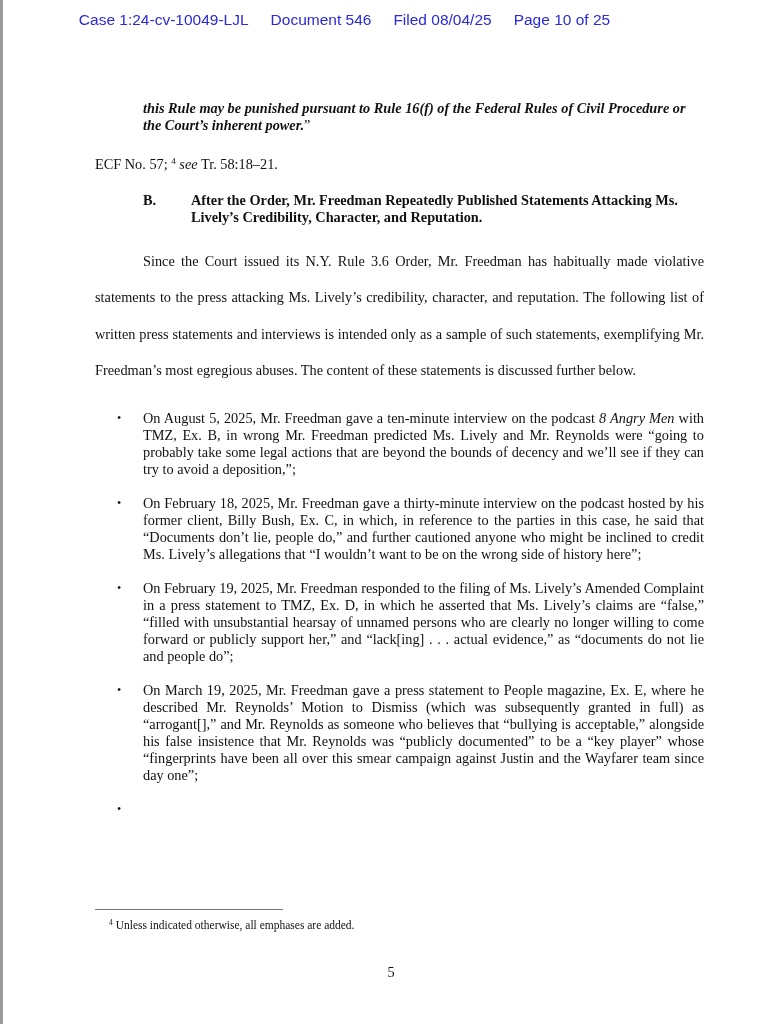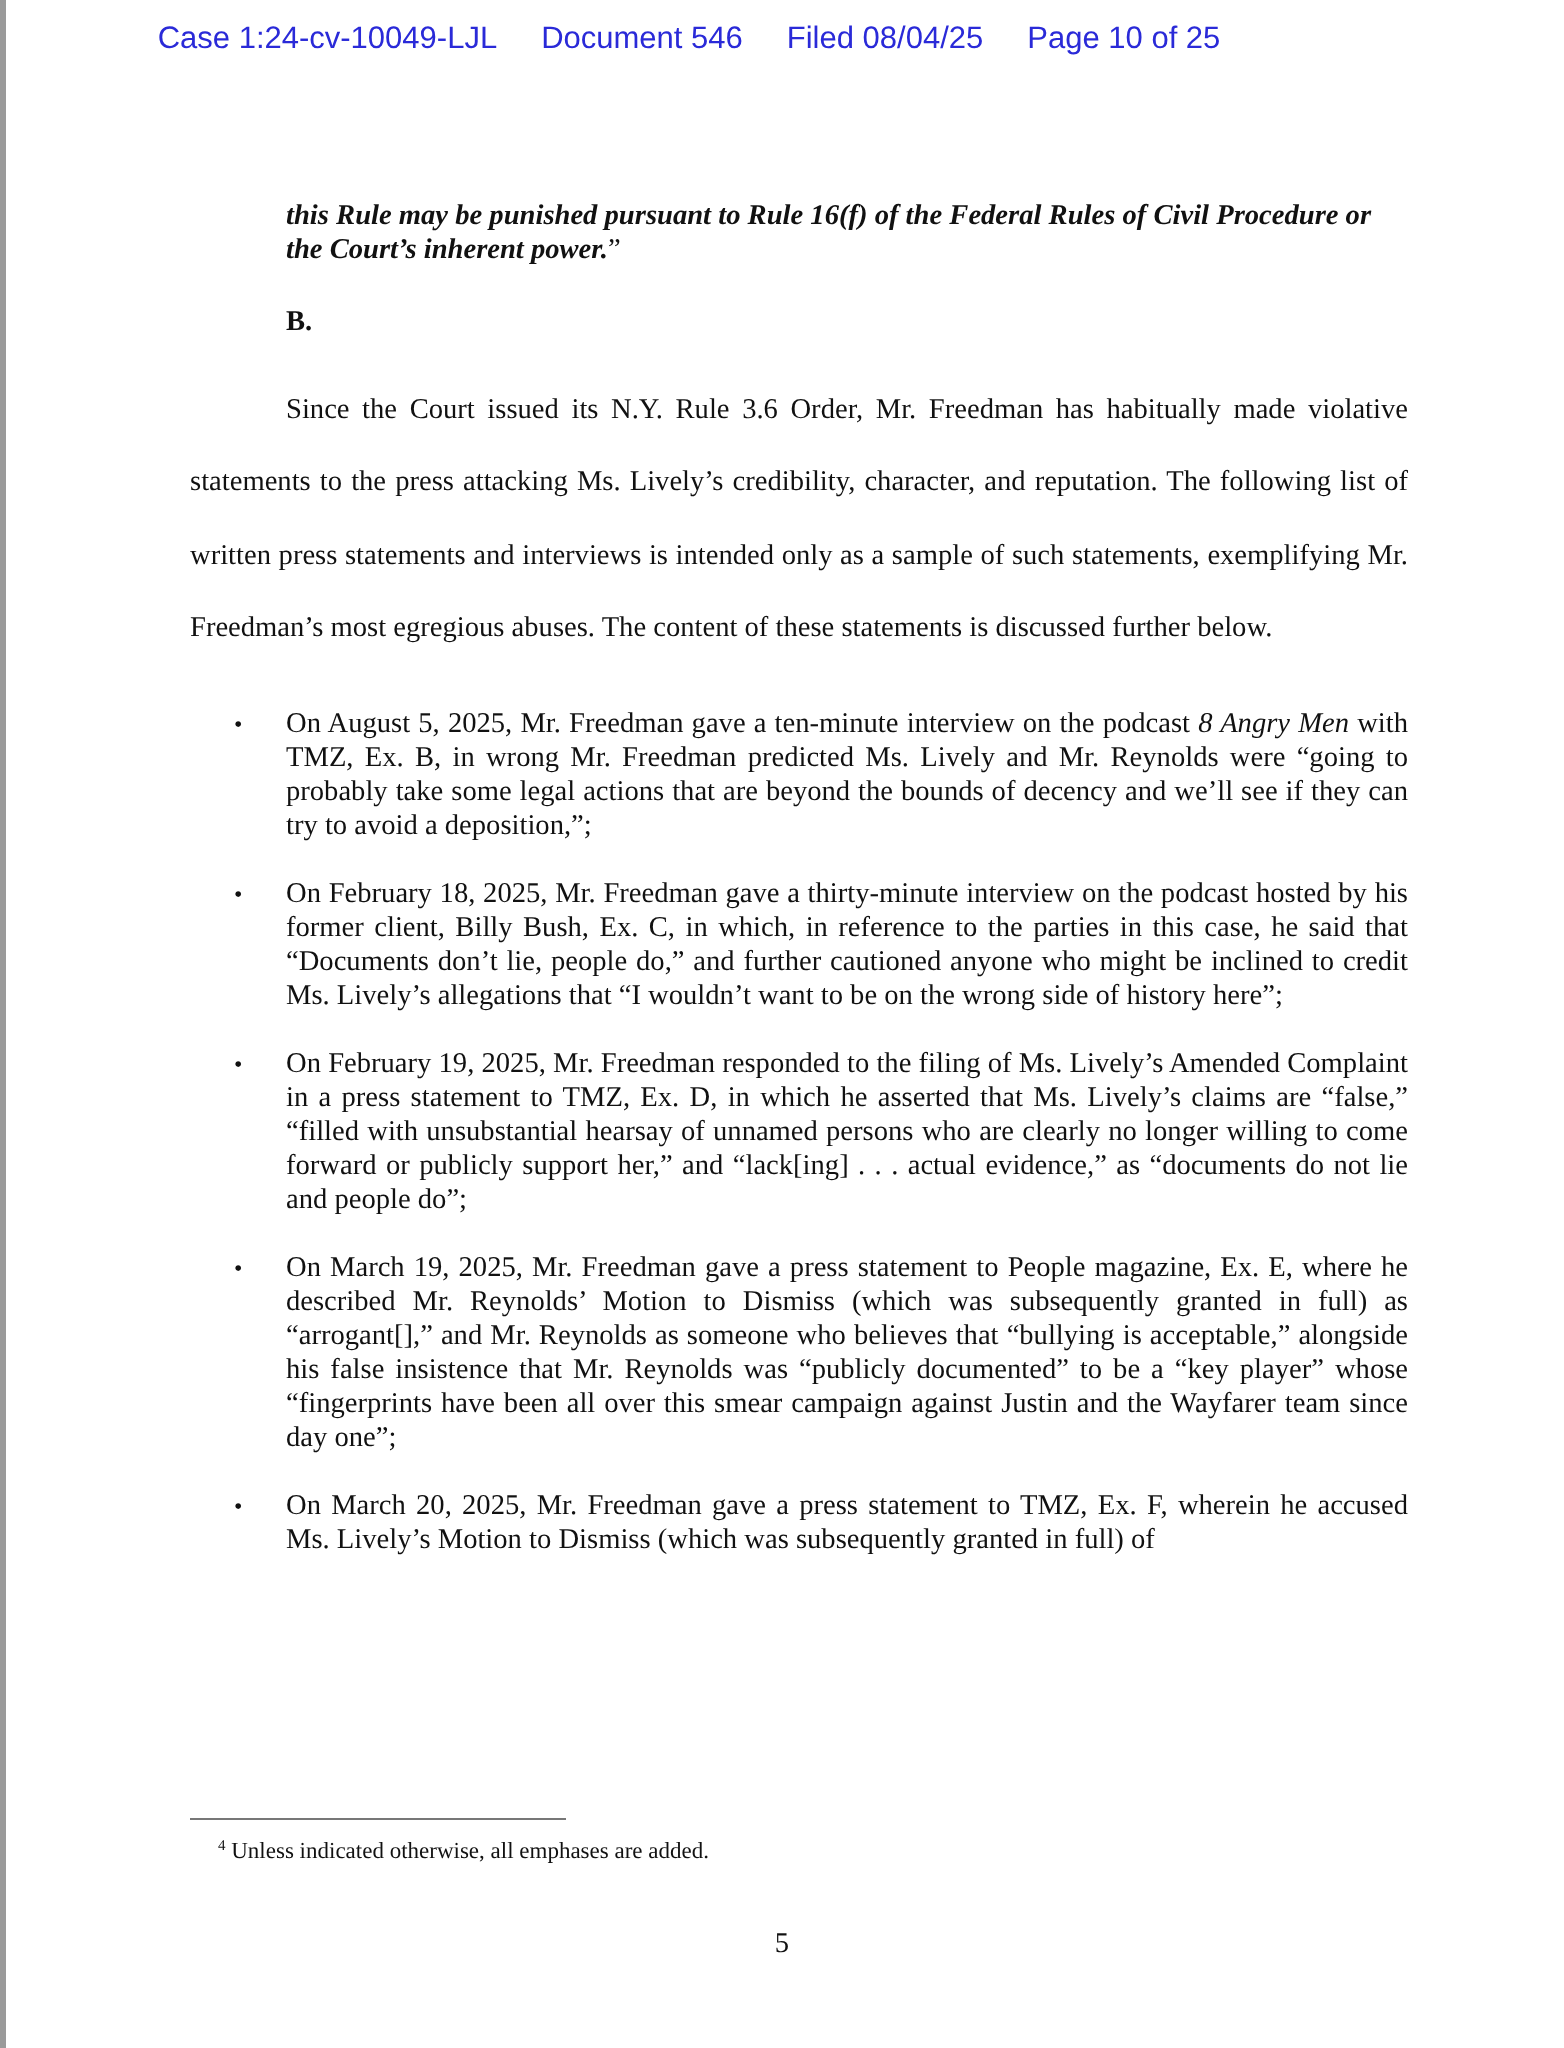--- a/index.html
+++ b/index.html
@@ -125,23 +125,29 @@
 
 <div class="ecf-header">
   <span>Case 1:24-cv-10049-LJL</span><span class="gap"></span><span>Document 546</span><span class="gap"></span><span>Filed 08/04/25</span><span class="gap"></span><span>Page 10 of 25</span>
 </div>
 
 <div class="page">
   <div class="quote-tail">
     <span>this Rule may be punished pursuant to Rule 16(f) of the Federal Rules of Civil Procedure or the Court’s inherent power.</span><span class="close-quote">”</span>
   </div>
 
+  <div class="cite">
+    <span>ECF No. 57;</span>
+    <sup>4</sup>
+    <em>see</em><span> Tr. 58:18–21.</span>
+  </div>
 
   <div class="heading">
     <span class="letter">B.</span>
+    <span class="text">After the Order, Mr. Freedman Repeatedly Published Statements Attacking Ms. Lively’s Credibility, Character, and Reputation.</span>
   </div>
 
   <p class="para">Since the Court issued its N.Y. Rule 3.6 Order, Mr. Freedman has habitually made violative statements to the press attacking Ms. Lively’s credibility, character, and reputation. The following list of written press statements and interviews is intended only as a sample of such statements, exemplifying Mr. Freedman’s most egregious abuses. The content of these statements is discussed further below.</p>
 
   <ul class="bullets">
     <li>
       <span class="bullet">•</span>
       <span>On August 5, 2025, Mr. Freedman gave a ten-minute interview on the podcast </span><em>8 Angry Men</em><span> with TMZ, Ex. B, in wrong Mr. Freedman predicted Ms. Lively and Mr. Reynolds were “going to probably take some legal actions that are beyond the bounds of decency and we’ll see if they can try to avoid a deposition,”;</span>
     </li>
     <li>
@@ -151,21 +157,20 @@
     <li>
       <span class="bullet">•</span>
       <span>On February 19, 2025, Mr. Freedman responded to the filing of Ms. Lively’s Amended Complaint in a press statement to TMZ, Ex. D, in which he asserted that Ms. Lively’s claims are “false,” “filled with unsubstantial hearsay of unnamed persons who are clearly no longer willing to come forward or publicly support her,” and “lack[ing] . . . actual evidence,” as “documents do not lie and people do”;</span>
     </li>
     <li>
       <span class="bullet">•</span>
       <span>On March 19, 2025, Mr. Freedman gave a press statement to People magazine, Ex. E, where he described Mr. Reynolds’ Motion to Dismiss (which was subsequently granted in full) as “arrogant[],” and Mr. Reynolds as someone who believes that “bullying is acceptable,” alongside his false insistence that Mr. Reynolds was “publicly documented” to be a “key player” whose “fingerprints have been all over this smear campaign against Justin and the Wayfarer team since day one”;</span>
     </li>
     <li>
       <span class="bullet">•</span>
-      <span>On March 20, 2025, Mr. Freedman gave a press statement to TMZ, Ex. F, wherein he accused Ms. Lively’s Motion to Dismiss (which was subsequently granted in full) of</span>
     </li>
   </ul>
 </div>
 
 <div class="footnote-rule"></div>
 <div class="footnote">
   <sup>4</sup><span> Unless indicated otherwise, all emphases are added.</span>
 </div>
 
 <div class="page-number">5</div>

